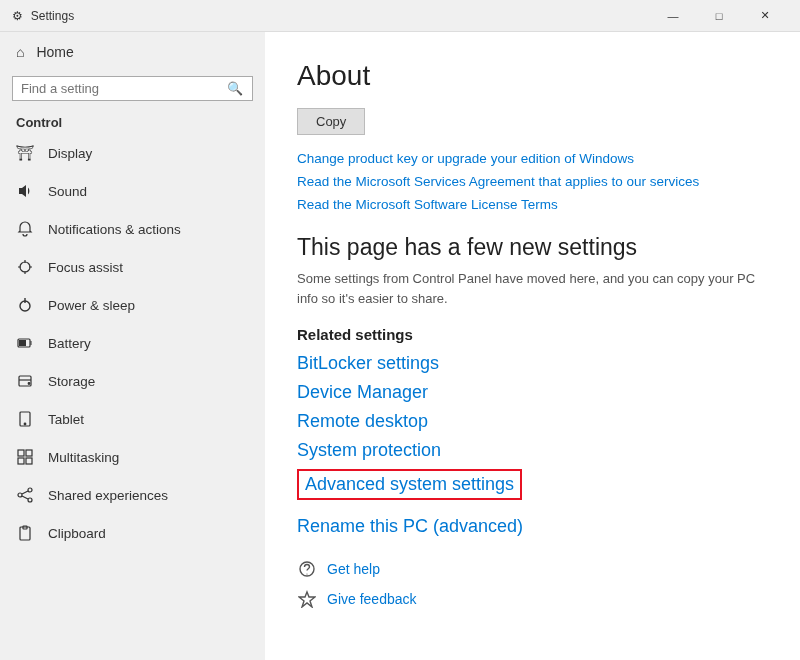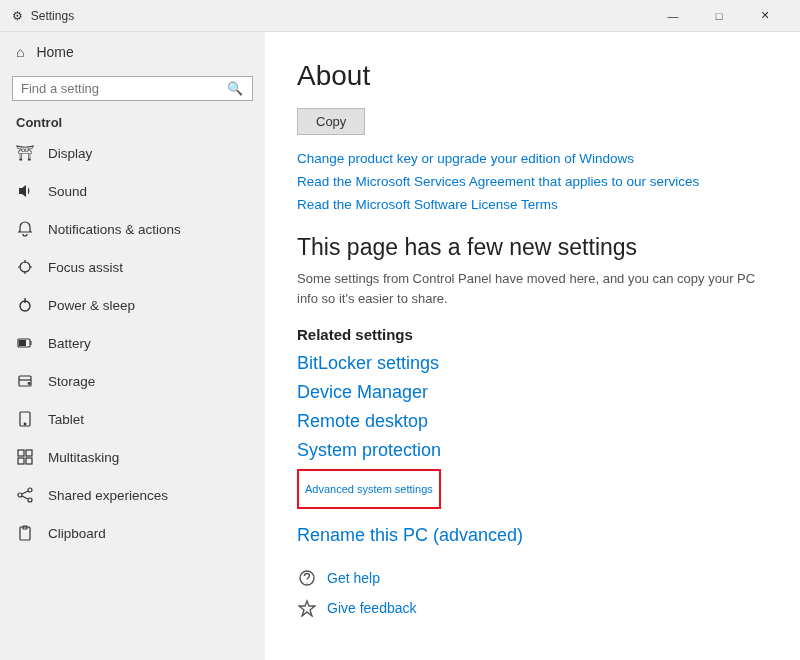--- a/index.html
+++ b/index.html
@@ -180,25 +180,25 @@
     .related-heading {
       font-size: 15px;
       font-weight: 600;
       color: #222;
       margin-bottom: 10px;
     }
 
     .advanced-link {
       display: inline-block;
       color: #0078d4;
-      font-size: 11px;
+      font-size: 18px;
       text-decoration: none;
       cursor: pointer;
       border: 2px solid #e81123;
-      padding: 12px 6px;
+      padding: 3px 6px;
       margin-bottom: 8px;
     }
 
     .related-link {
       display: block;
       color: #0078d4;
       font-size: 18px;
       text-decoration: none;
       cursor: pointer;
       margin-bottom: 8px;

